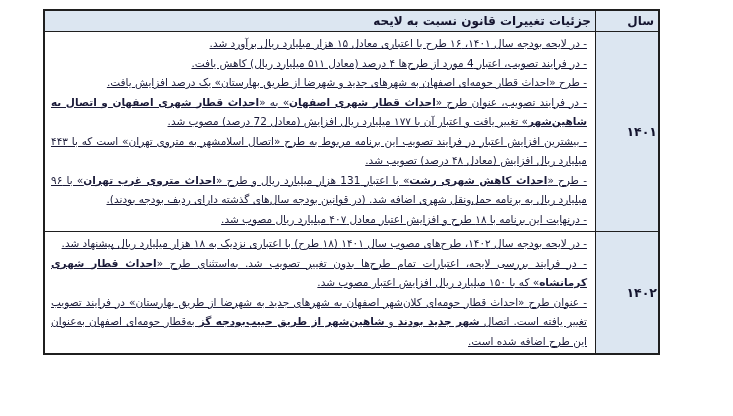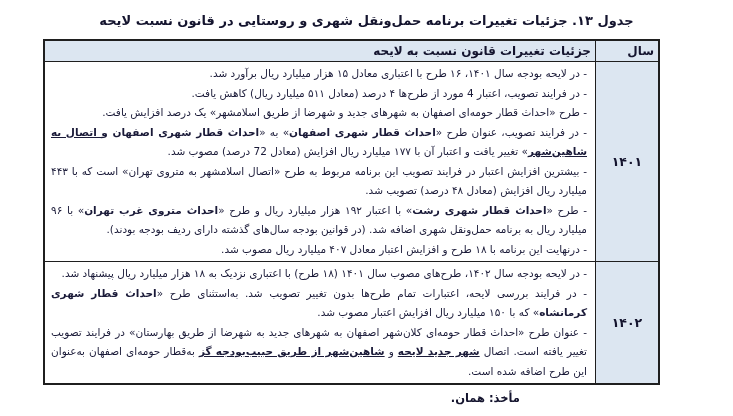--- a/index.html
+++ b/index.html
@@ -22,68 +22,66 @@
   .tbl th,.tbl td{border:1px solid #1f1f1f;}
   .tbl thead th{
     background:#dce6f1;
     font-weight:bold;font-size:12px;
     padding:3px 4px;text-align:right;color:#14142e;
   }
   th.year-col{width:54px;}
   td.year-cell{
     background:#dce6f1;width:54px;
     font-weight:bold;font-size:12.5px;
-    text-align:center;vertical-align:middle;color:#14142e;
+    text-align:right;vertical-align:middle;color:#14142e;
   }
   td.content-cell{
-    padding:2px 8px 2px 6px;vertical-align:top;background:#ffffff;
+    padding:2px 8px 2px 6px;vertical-align:top;background:#ffffff;text-decoration:underline;
   }
   p.bullet{
     margin:0;font-size:10.5px;line-height:19.5px;
     text-align:justify;text-justify:inter-word;
   }
   p.bullet span.b{font-weight:bold;}
   p.bullet span.u{text-decoration:underline;}
   .source{
     font-weight:bold;font-size:11.5px;
     margin:6px 213px 0 0;
     text-align:right;color:#14142e;
   }
 </style>
 </head>
 <body>
 
 <div class="page">
-  <div class="title">جدول ۱۳. جزئیات تغییرات برنامه حمل‌ونقل شهری و روستایی در قانون نسبت لایحه</div>
 
   <table class="tbl">
     <thead>
       <tr>
         <th class="year-col">سال</th>
         <th class="details-col">جزئیات تغییرات قانون نسبت به لایحه</th>
       </tr>
     </thead>
     <tbody id="rows">
         <tr>
           <td class="year-cell">۱۴۰۱</td>
           <td class="content-cell">
             <p class="bullet"><span>- در لایحه بودجه سال ۱۴۰۱، ۱۶ طرح با اعتباری معادل ۱۵ هزار میلیارد ریال برآورد شد.</span></p>
             <p class="bullet"><span>- در فرایند تصویب، اعتبار 4 مورد از طرح‌ها ۴ درصد (معادل ۵۱۱ میلیارد ریال) کاهش یافت.</span></p>
-            <p class="bullet"><span>- طرح «احداث قطار حومه‌ای اصفهان به شهرهای جدید و شهرضا از طریق اسلامشهر» یک درصد افزایش یافت.</span></p>
+            <p class="bullet"><span>- طرح «احداث قطار حومه‌ای اصفهان به شهرهای جدید و شهرضا از طریق بهارستان» یک درصد افزایش یافت.</span></p>
             <p class="bullet"><span>- در فرایند تصویب، عنوان طرح «</span><span class="b">احداث قطار شهری اصفهان</span><span>» به «</span><span class="b">احداث قطار شهری اصفهان </span><span class="b u">و اتصال به شاهین‌شهر</span><span>» تغییر یافت و اعتبار آن با ۱۷۷ میلیارد ریال افزایش (معادل 72 درصد) مصوب شد.</span></p>
             <p class="bullet"><span>- بیشترین افزایش اعتبار در فرایند تصویب این برنامه مربوط به طرح «اتصال اسلامشهر به متروی تهران» است که با ۴۴۳ میلیارد ریال افزایش (معادل ۴۸ درصد) تصویب شد.</span></p>
-            <p class="bullet"><span>- طرح «</span><span class="b">احداث قطار شهری رشت</span><span>» با اعتبار ۱۹۲ هزار میلیارد ریال و طرح «</span><span class="b">احداث متروی غرب تهران</span><span>» با ۹۶ میلیارد ریال به برنامه حمل‌ونقل شهری اضافه شد. (در قوانین بودجه سال‌های گذشته دارای ردیف بودجه بودند).</span></p>
+            <p class="bullet"><span>- طرح «</span><span class="b">احداث کاهش شهری رشت</span><span>» با اعتبار 131 هزار میلیارد ریال و طرح «</span><span class="b">احداث متروی غرب تهران</span><span>» با ۹۶ میلیارد ریال به برنامه حمل‌ونقل شهری اضافه شد. (در قوانین بودجه سال‌های گذشته دارای ردیف بودجه بودند).</span></p>
             <p class="bullet"><span>- درنهایت این برنامه با ۱۸ طرح و افزایش اعتبار معادل ۴۰۷ میلیارد ریال مصوب شد.</span></p>
           </td>
         </tr>
         <tr>
           <td class="year-cell">۱۴۰۲</td>
           <td class="content-cell">
             <p class="bullet"><span>- در لایحه بودجه سال ۱۴۰۲، طرح‌های مصوب سال ۱۴۰۱ (۱۸ طرح) با اعتباری نزدیک به ۱۸ هزار میلیارد ریال پیشنهاد شد.</span></p>
             <p class="bullet"><span>- در فرایند بررسی لایحه، اعتبارات تمام طرح‌ها بدون تغییر تصویب شد. به‌استثنای طرح «</span><span class="b">احداث قطار شهری کرمانشاه</span><span>» که با ۱۵۰ میلیارد ریال افزایش اعتبار مصوب شد.</span></p>
-            <p class="bullet"><span>- عنوان طرح «احداث قطار حومه‌ای کلان‌شهر اصفهان به شهرهای جدید به شهرضا از طریق بهارستان» در فرایند تصویب تغییر یافته است. اتصال </span><span class="b u">شهر جدید لایحه</span><span> و </span><span class="b u">شاهین‌شهر از طریق حبیب‌بودجه گز</span><span> به‌قطار حومه‌ای اصفهان به‌عنوان این طرح اضافه شده است.</span></p>
+            <p class="bullet"><span>- عنوان طرح «احداث قطار حومه‌ای کلان‌شهر اصفهان به شهرهای جدید به شهرضا از طریق بهارستان» در فرایند تصویب تغییر یافته است. اتصال </span><span class="b u">شهر جدید بودند</span><span> و </span><span class="b u">شاهین‌شهر از طریق حبیب‌بودجه گز</span><span> به‌قطار حومه‌ای اصفهان به‌عنوان این طرح اضافه شده است.</span></p>
           </td>
         </tr>
       </tbody>
   </table>
 
-  <div class="source">مأخذ: همان.</div>
 </div>
 
 </body></html>

